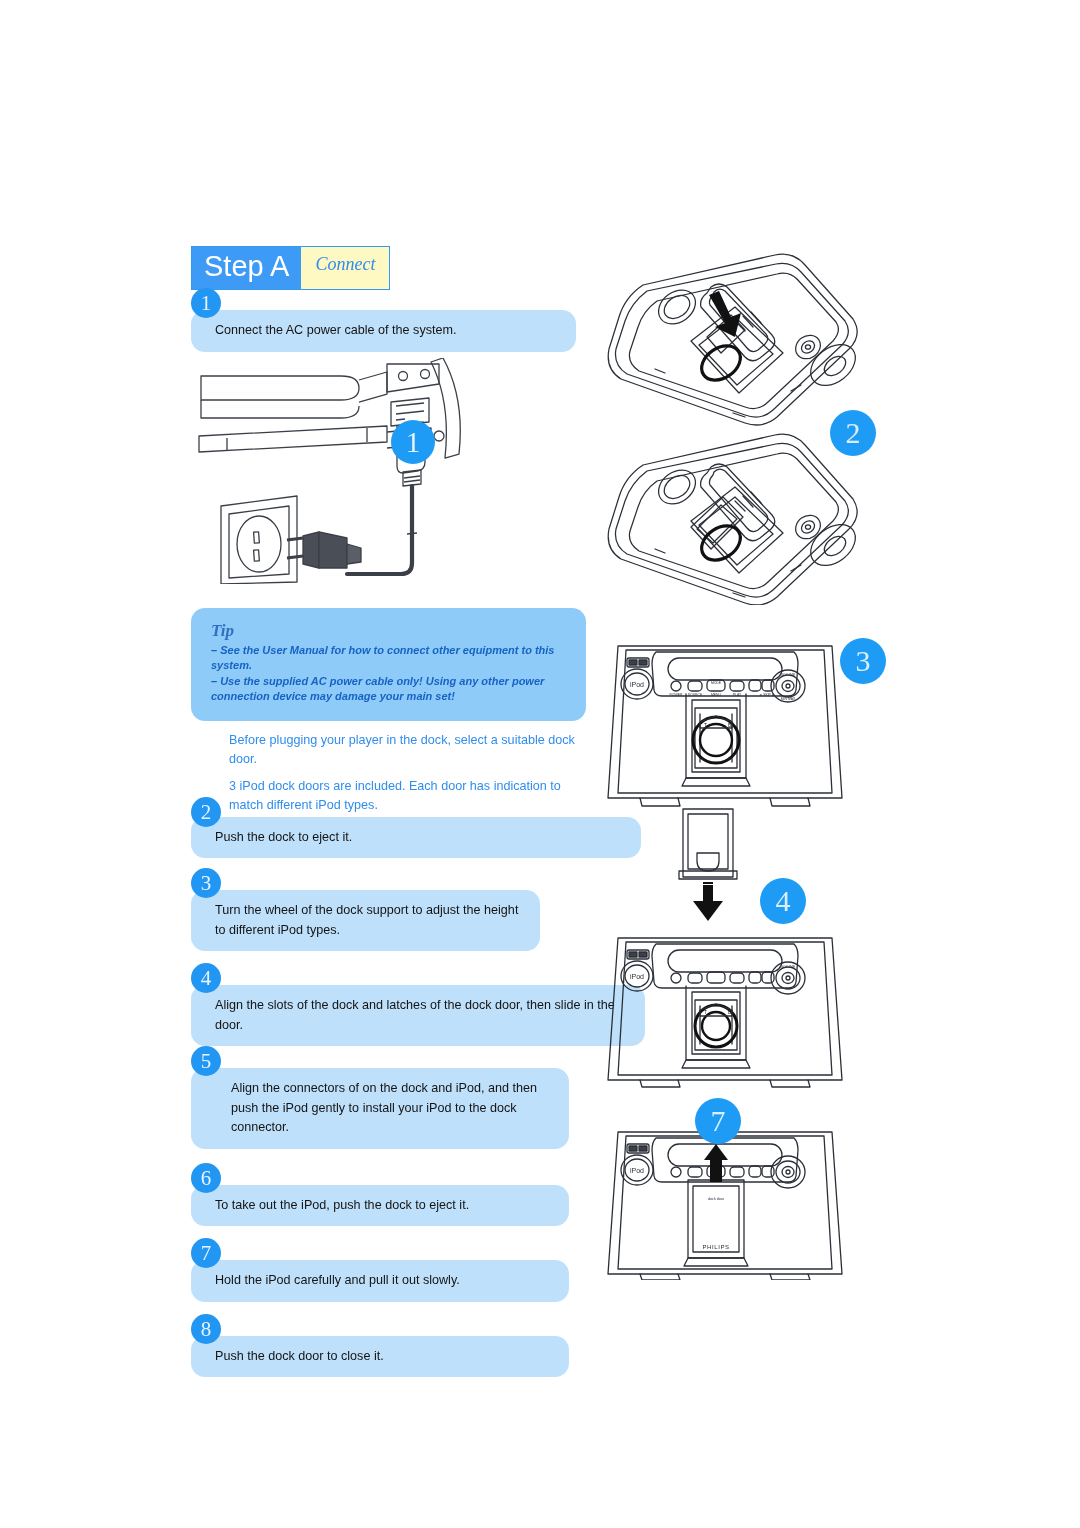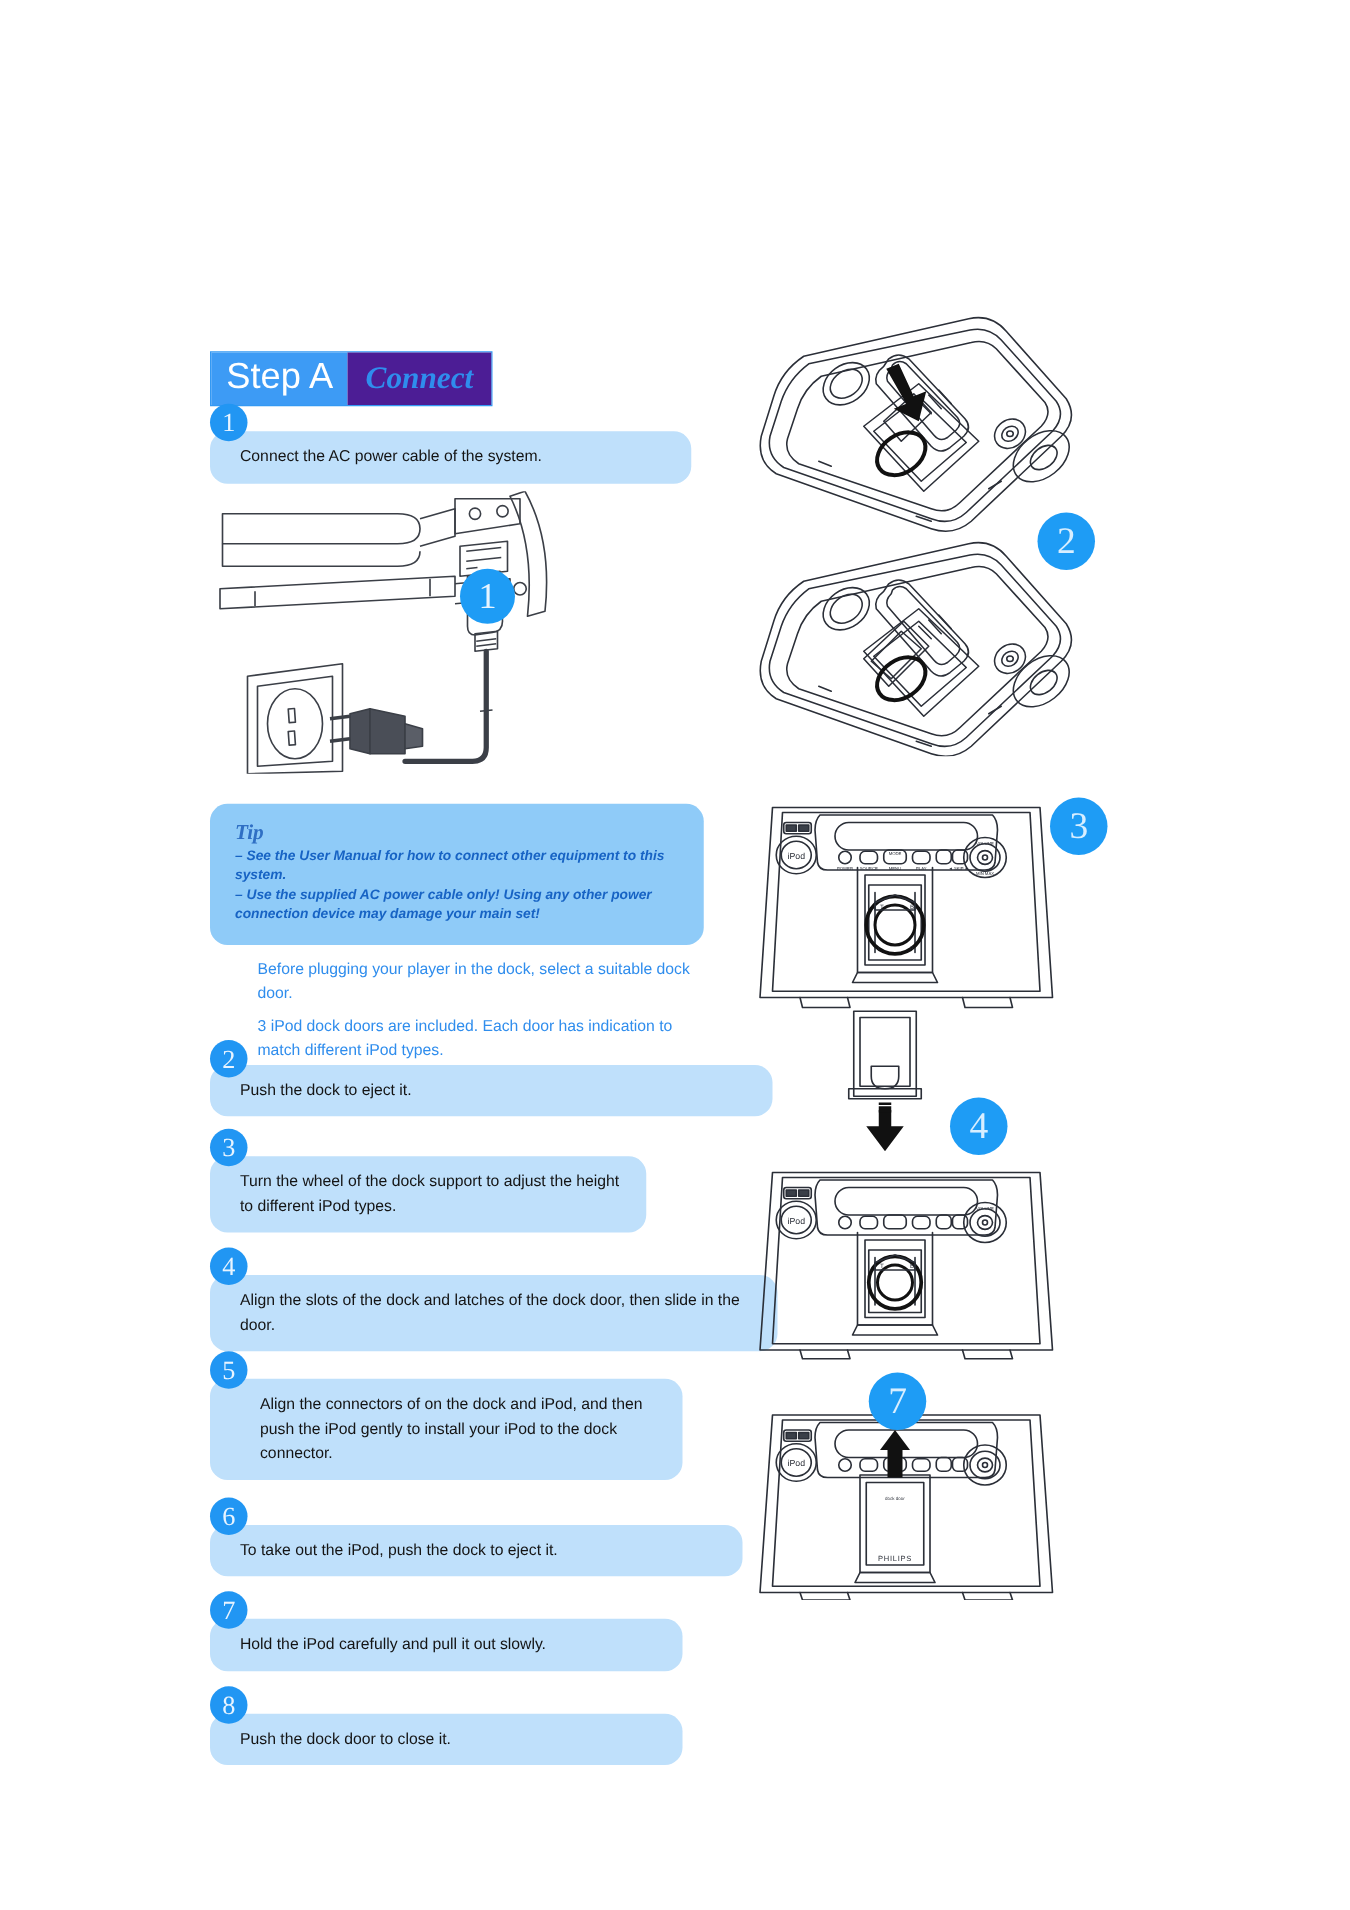--- a/index.html
+++ b/index.html
@@ -18,24 +18,23 @@
   .page {
     position: absolute;
     left: 0; top: 0;
     width: 1080px;
     height: 1528px;
   }
 
   
   .left-col {
     position: absolute;
-    left: 168px;
+    left: 191px;
     top: 246px;
     width: 395px;
-    margin-top: 35px;
   }
 
   
   .step-header {
     display: inline-flex;
     align-items: stretch;
     border: 1px solid #3399f3;
     background: #ffffff;
     line-height: 1;
   }
@@ -43,25 +42,25 @@
     background: #3d9bf5;
     color: #ffffff;
     font-size: 29px;
     font-weight: 400;
     padding: 5px 12px 8px 12px;
     letter-spacing: 0px;
     white-space: nowrap;
     font-family: "Liberation Sans", sans-serif;
   }
   .step-header .step-sub {
-    background: #4c1d95;
+    background: #fef9c3;
     color: #2f8ded;
-    font-size: 25px;
+    font-size: 18px;
     font-style: italic;
-    font-weight: 700;
+    font-weight: 400;
     padding: 8px 14px 8px 14px;
     white-space: nowrap;
     font-family: "Liberation Serif", serif;
   }
 
   
   .instr {
     position: relative;
     margin-top: 18px;
   }
@@ -266,21 +265,21 @@
     <div class="instr" style="margin-top:22px;">
       <div class="num-badge">5</div>
       <div class="instr-box" style="width:378px;padding-left:40px;">
         <div class="instr-text">Align the connectors of on the dock and iPod, and then push the iPod gently to install your iPod to the dock connector.</div>
       </div>
     </div>
 
     
     <div class="instr" style="margin-top:36px;">
       <div class="num-badge">6</div>
-      <div class="instr-box" style="width:426px;">
+      <div class="instr-box" style="width:378px;">
         <div class="instr-text">To take out the iPod,  push the dock to eject it.</div>
       </div>
     </div>
 
     
     <div class="instr" style="margin-top:34px;">
       <div class="num-badge">7</div>
       <div class="instr-box" style="width:378px;">
         <div class="instr-text">Hold the iPod carefully and pull it out slowly.</div>
       </div>

